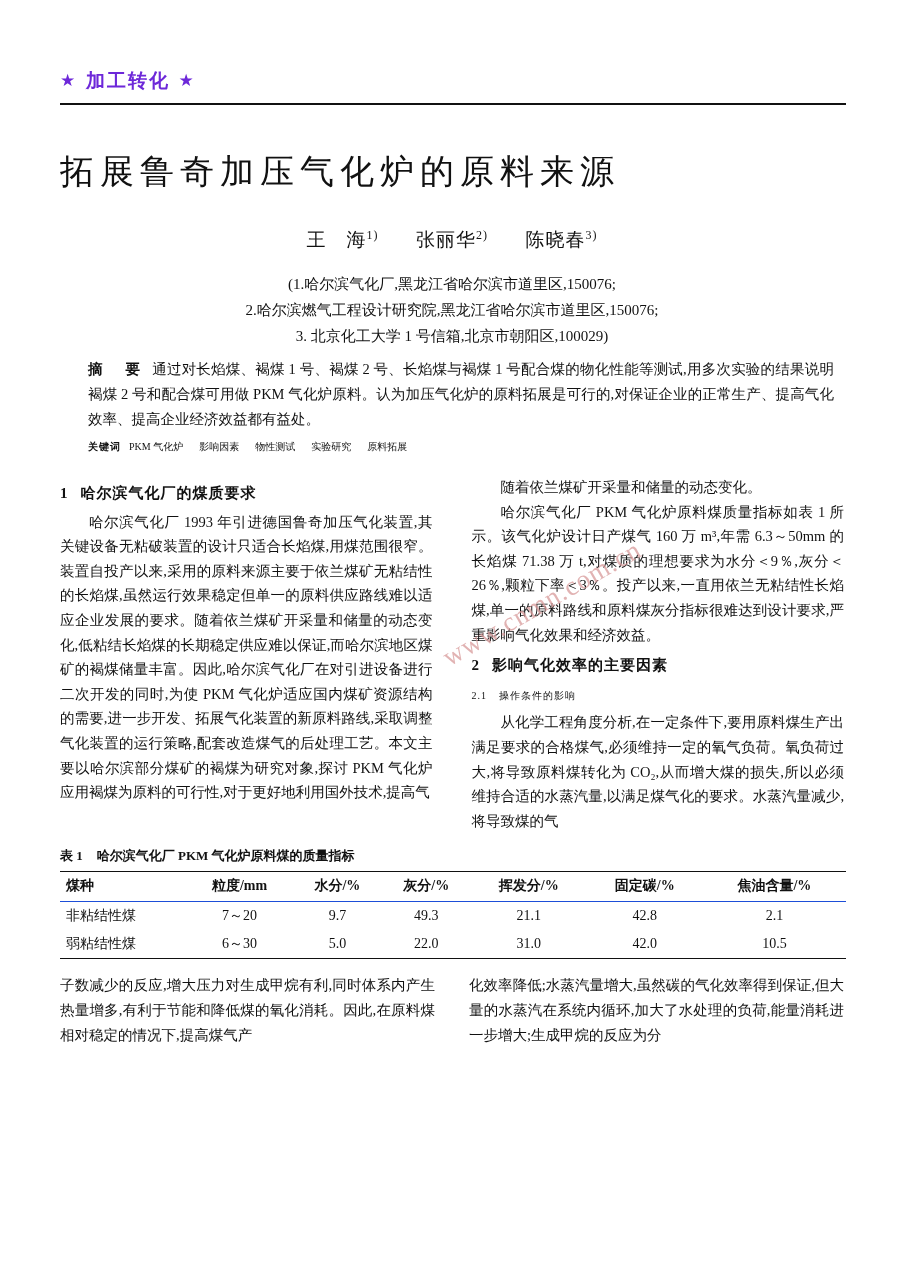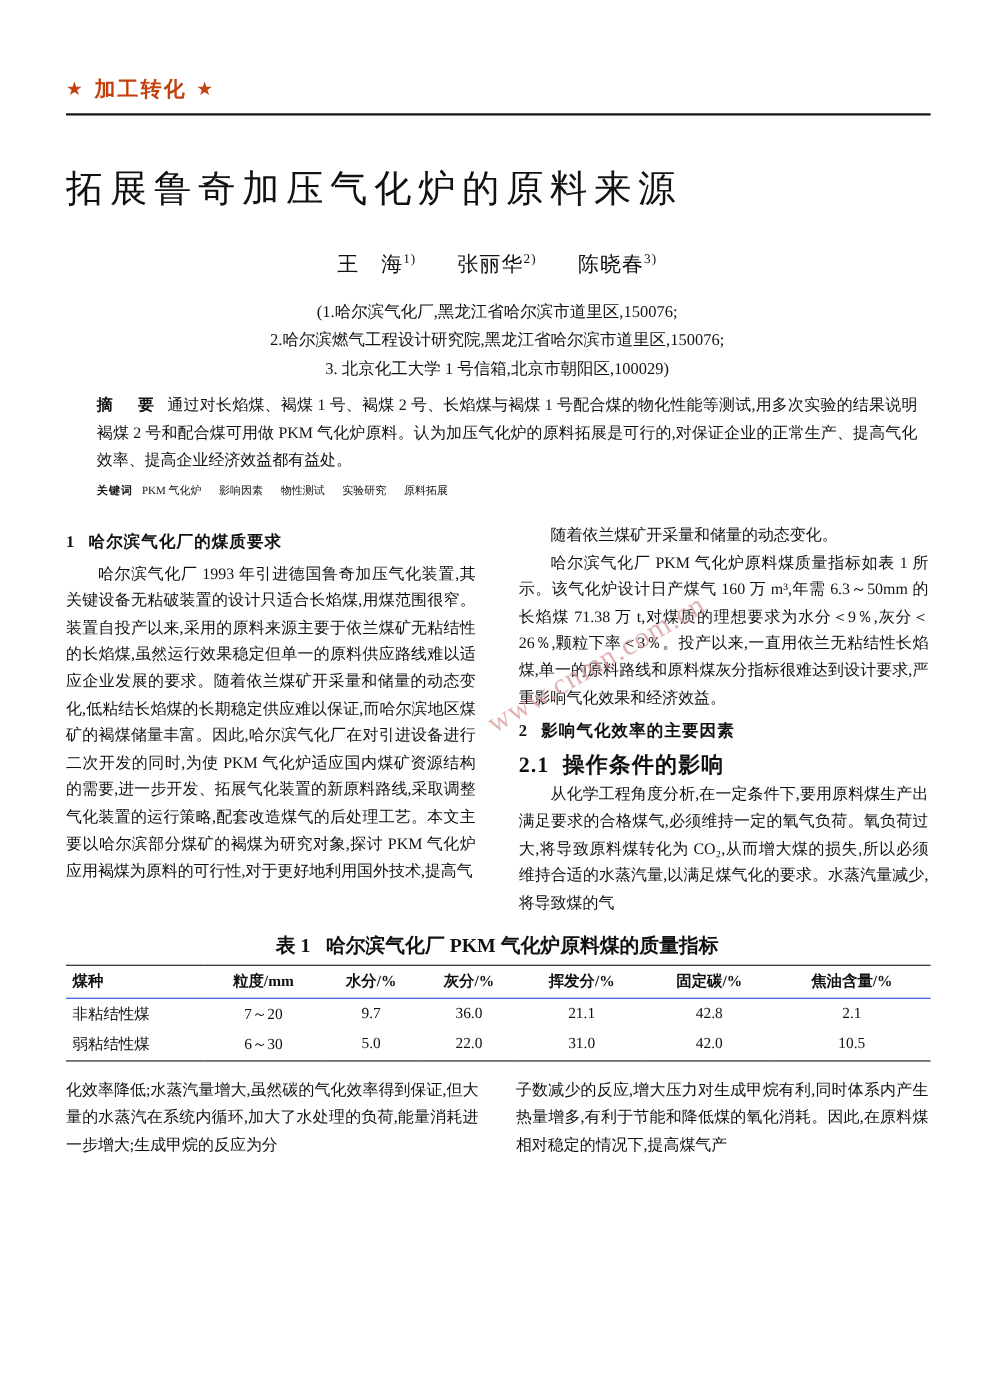--- a/index.html
+++ b/index.html
@@ -22,21 +22,21 @@
     box-sizing: border-box;
     padding: 0 60px;
   }
 
   
   .section-banner {
     margin-top: 68px;
     font-size: 19px;
     font-weight: bold;
     letter-spacing: 2px;
-    color: #c2410c;
+    color: #6d28d9;
     font-family: "DejaVu Sans", sans-serif;
   }
   .section-banner .star {
     font-size: 17px;
     vertical-align: 1px;
   }
   .banner-rule {
     margin-top: 9px;
     border-bottom: 2px solid #111;
     width: 786px;
@@ -107,34 +107,33 @@
     text-align: justify;
   }
   .h2 {
     font-weight: bold;
     font-size: 15px;
     margin: 6px 0 4px 0;
     letter-spacing: 1px;
   }
   .h2 .num { margin-right: 12px; }
   .h3 {
-    font-weight: bold;
-    font-size: 20px;
+    font-weight: normal;
+    font-size: 10px;
     margin: 6px 0 2px 0;
     letter-spacing: 1px;
   }
   .h3 .num { margin-right: 12px; }
   .para { text-indent: 2em; margin: 0; }
   .para + .para { margin-top: 0; }
 
   
   .table-wrap { margin-top: 14px; }
   .table-caption {
-    text-align: center;
-    font-size: 18px;
+    font-size: 13px;
     font-weight: bold;
     margin-bottom: 6px;
   }
   .table-caption .tnum { margin-right: 14px; font-weight: bold; }
   table.data {
     width: 786px;
     border-collapse: collapse;
     font-size: 14px;
   }
   table.data thead th {
@@ -247,42 +246,42 @@
           <th>挥发分/%</th>
           <th>固定碳/%</th>
           <th>焦油含量/%</th>
         </tr>
       </thead>
       <tbody>
         <tr class="rule-mid">
           <td class="first">非粘结性煤</td>
           <td>7～20</td>
           <td>9.7</td>
-          <td>36.0</td>
+          <td>49.3</td>
           <td>21.1</td>
           <td>42.8</td>
           <td>2.1</td>
         </tr>
         <tr class="rule-bot">
           <td class="first">弱粘结性煤</td>
           <td>6～30</td>
           <td>5.0</td>
           <td>22.0</td>
           <td>31.0</td>
           <td>42.0</td>
           <td>10.5</td>
         </tr>
       </tbody>
     </table>
   </div>
 
   <div class="columns-bottom">
     <div class="col">
+      <p class="para" style="text-indent:0">子数减少的反应,增大压力对生成甲烷有利,同时体系内产生热量增多,有利于节能和降低煤的氧化消耗。因此,在原料煤相对稳定的情况下,提高煤气产</p>
+    </div>
+    <div class="col">
       <p class="para" style="text-indent:0">化效率降低;水蒸汽量增大,虽然碳的气化效率得到保证,但大量的水蒸汽在系统内循环,加大了水处理的负荷,能量消耗进一步增大;生成甲烷的反应为分</p>
     </div>
-    <div class="col">
-      <p class="para" style="text-indent:0">子数减少的反应,增大压力对生成甲烷有利,同时体系内产生热量增多,有利于节能和降低煤的氧化消耗。因此,在原料煤相对稳定的情况下,提高煤气产</p>
-    </div>
   </div>
 
   <div class="watermark">www.cnmn.com.cn</div>
 
 </div>
 
 </body></html>

